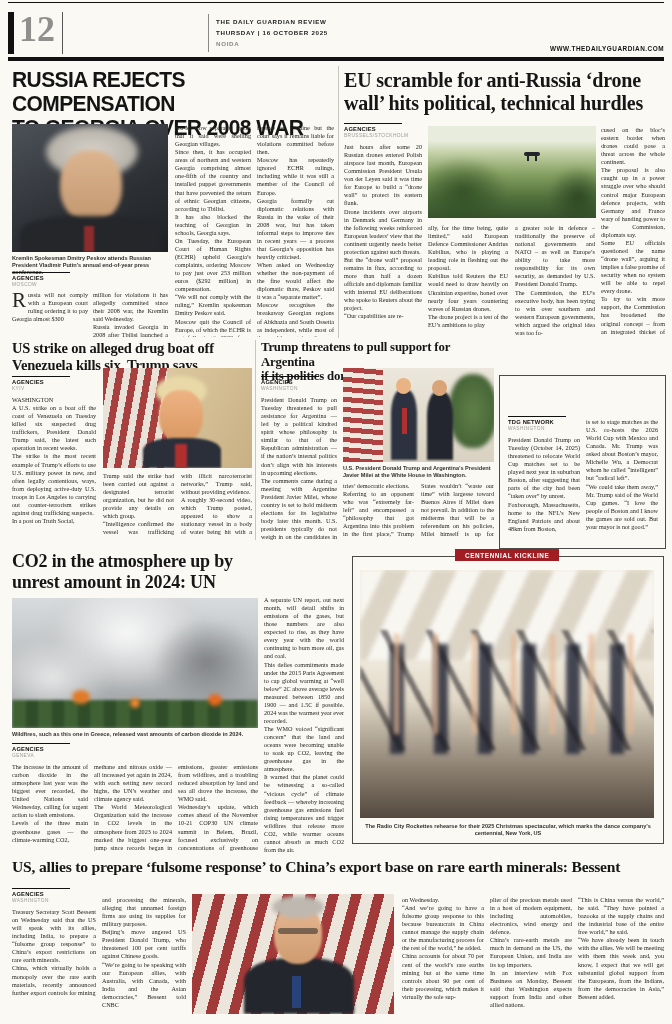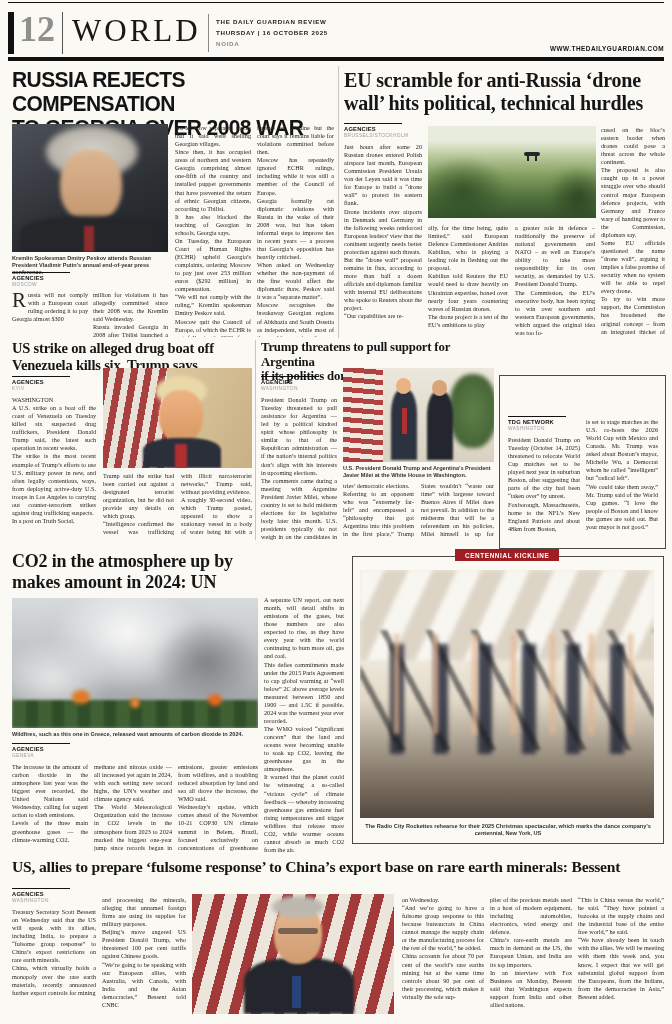--- a/index.html
+++ b/index.html
@@ -31,21 +31,20 @@
 </style>
 </head>
 <body>
 
 <div class="page">
 
   <div class="abs rule" style="left:8px;top:2px;width:656px;height:1px"></div>
   <div class="abs rule" style="left:8px;top:12px;width:6px;height:42px"></div>
   <div class="abs mast-num" style="left:19px;top:8px">12</div>
   <div class="abs hairline-v" style="left:62px;top:12px;height:42px;background:#555"></div>
-  <div class="abs mast-section" style="left:72px;top:13px">WORLD</div>
   <div class="abs hairline-v" style="left:208px;top:14px;height:38px;background:#888"></div>
   <div class="abs" style="left:216px;top:16px">
     <div class="mast-small">THE DAILY GUARDIAN REVIEW</div>
     <div class="mast-small">THURSDAY | 16 OCTOBER 2025</div>
     <div class="mast-small mast-city">NOIDA</div>
   </div>
   <div class="abs website" style="right:8px;top:45px">WWW.THEDAILYGUARDIAN.COM</div>
   <div class="abs rule" style="left:8px;top:57px;width:656px;height:3.5px"></div>
 
   <div class="abs hl-sans" style="left:12px;top:68px;width:324px;font-size:21px">RUSSIA REJECTS COMPENSATION
@@ -161,21 +160,21 @@
       <div class="agency">TDG NETWORK</div>
       <div class="place">WASHINGTON</div>
     </div>
     <div class="body-col" style="position:absolute;left:8px;top:60px;width:72px;height:104px">President Donald Trump on Tuesday (October 14, 2025) threatened to relocate World Cup matches set to be played next year in suburban Boston, after suggesting that parts of the city had been “taken over” by unrest.
 Foxborough, Massachusetts, home to the NFL’s New England Patriots and about 48km from Boston,</div>
     <div class="body-col" style="position:absolute;left:86px;top:42px;width:72px;height:122px">is set to stage matches as the U.S. co-hosts the 2026 World Cup with Mexico and Canada. Mr. Trump was asked about Boston’s mayor, Michelle Wu, a Democrat whom he called “intelligent” but “radical left”.
 “We could take them away,” Mr. Trump said of the World Cup games. “I love the people of Boston and I know the games are sold out. But your mayor is not good.”</div>
   </div>
 
   <div class="abs hl-serif" style="left:12px;top:551px;width:336px;font-size:18px">CO2 in the atmosphere up by
-makes amount in 2024: UN</div>
+unrest amount in 2024: UN</div>
   <div class="photo" style="left:12px;top:598px;width:246px;height:130px">
     <div style="left:0;top:0;right:0;bottom:0;background:linear-gradient(#d8dbdd,#b9bcbe 55%,#94989b)"></div>
     <div style="left:40px;top:-20px;width:150px;height:110px;border-radius:50%;background:radial-gradient(rgba(250,250,250,.95),rgba(200,200,200,.2) 70%);filter:blur(4px)"></div>
     <div style="left:140px;top:20px;width:110px;height:90px;border-radius:50%;background:radial-gradient(rgba(120,122,126,.9),transparent 70%);filter:blur(4px)"></div>
     <div style="left:-20px;top:40px;width:120px;height:80px;border-radius:50%;background:radial-gradient(rgba(235,235,235,.9),transparent 70%);filter:blur(4px)"></div>
     <div style="left:0;top:102px;width:246px;height:28px;background:repeating-linear-gradient(90deg,#3f6134 0 14px,#2f4d28 14px 26px);filter:blur(1.5px)"></div>
     <div style="left:60px;top:92px;width:18px;height:14px;border-radius:50%;background:#e07a26;filter:blur(2px)"></div>
     <div style="left:196px;top:96px;width:14px;height:12px;border-radius:50%;background:#e8691e;filter:blur(2px)"></div>
     <div style="left:118px;top:100px;width:10px;height:10px;border-radius:50%;background:#f08a30;filter:blur(2px)"></div>
   </div>

